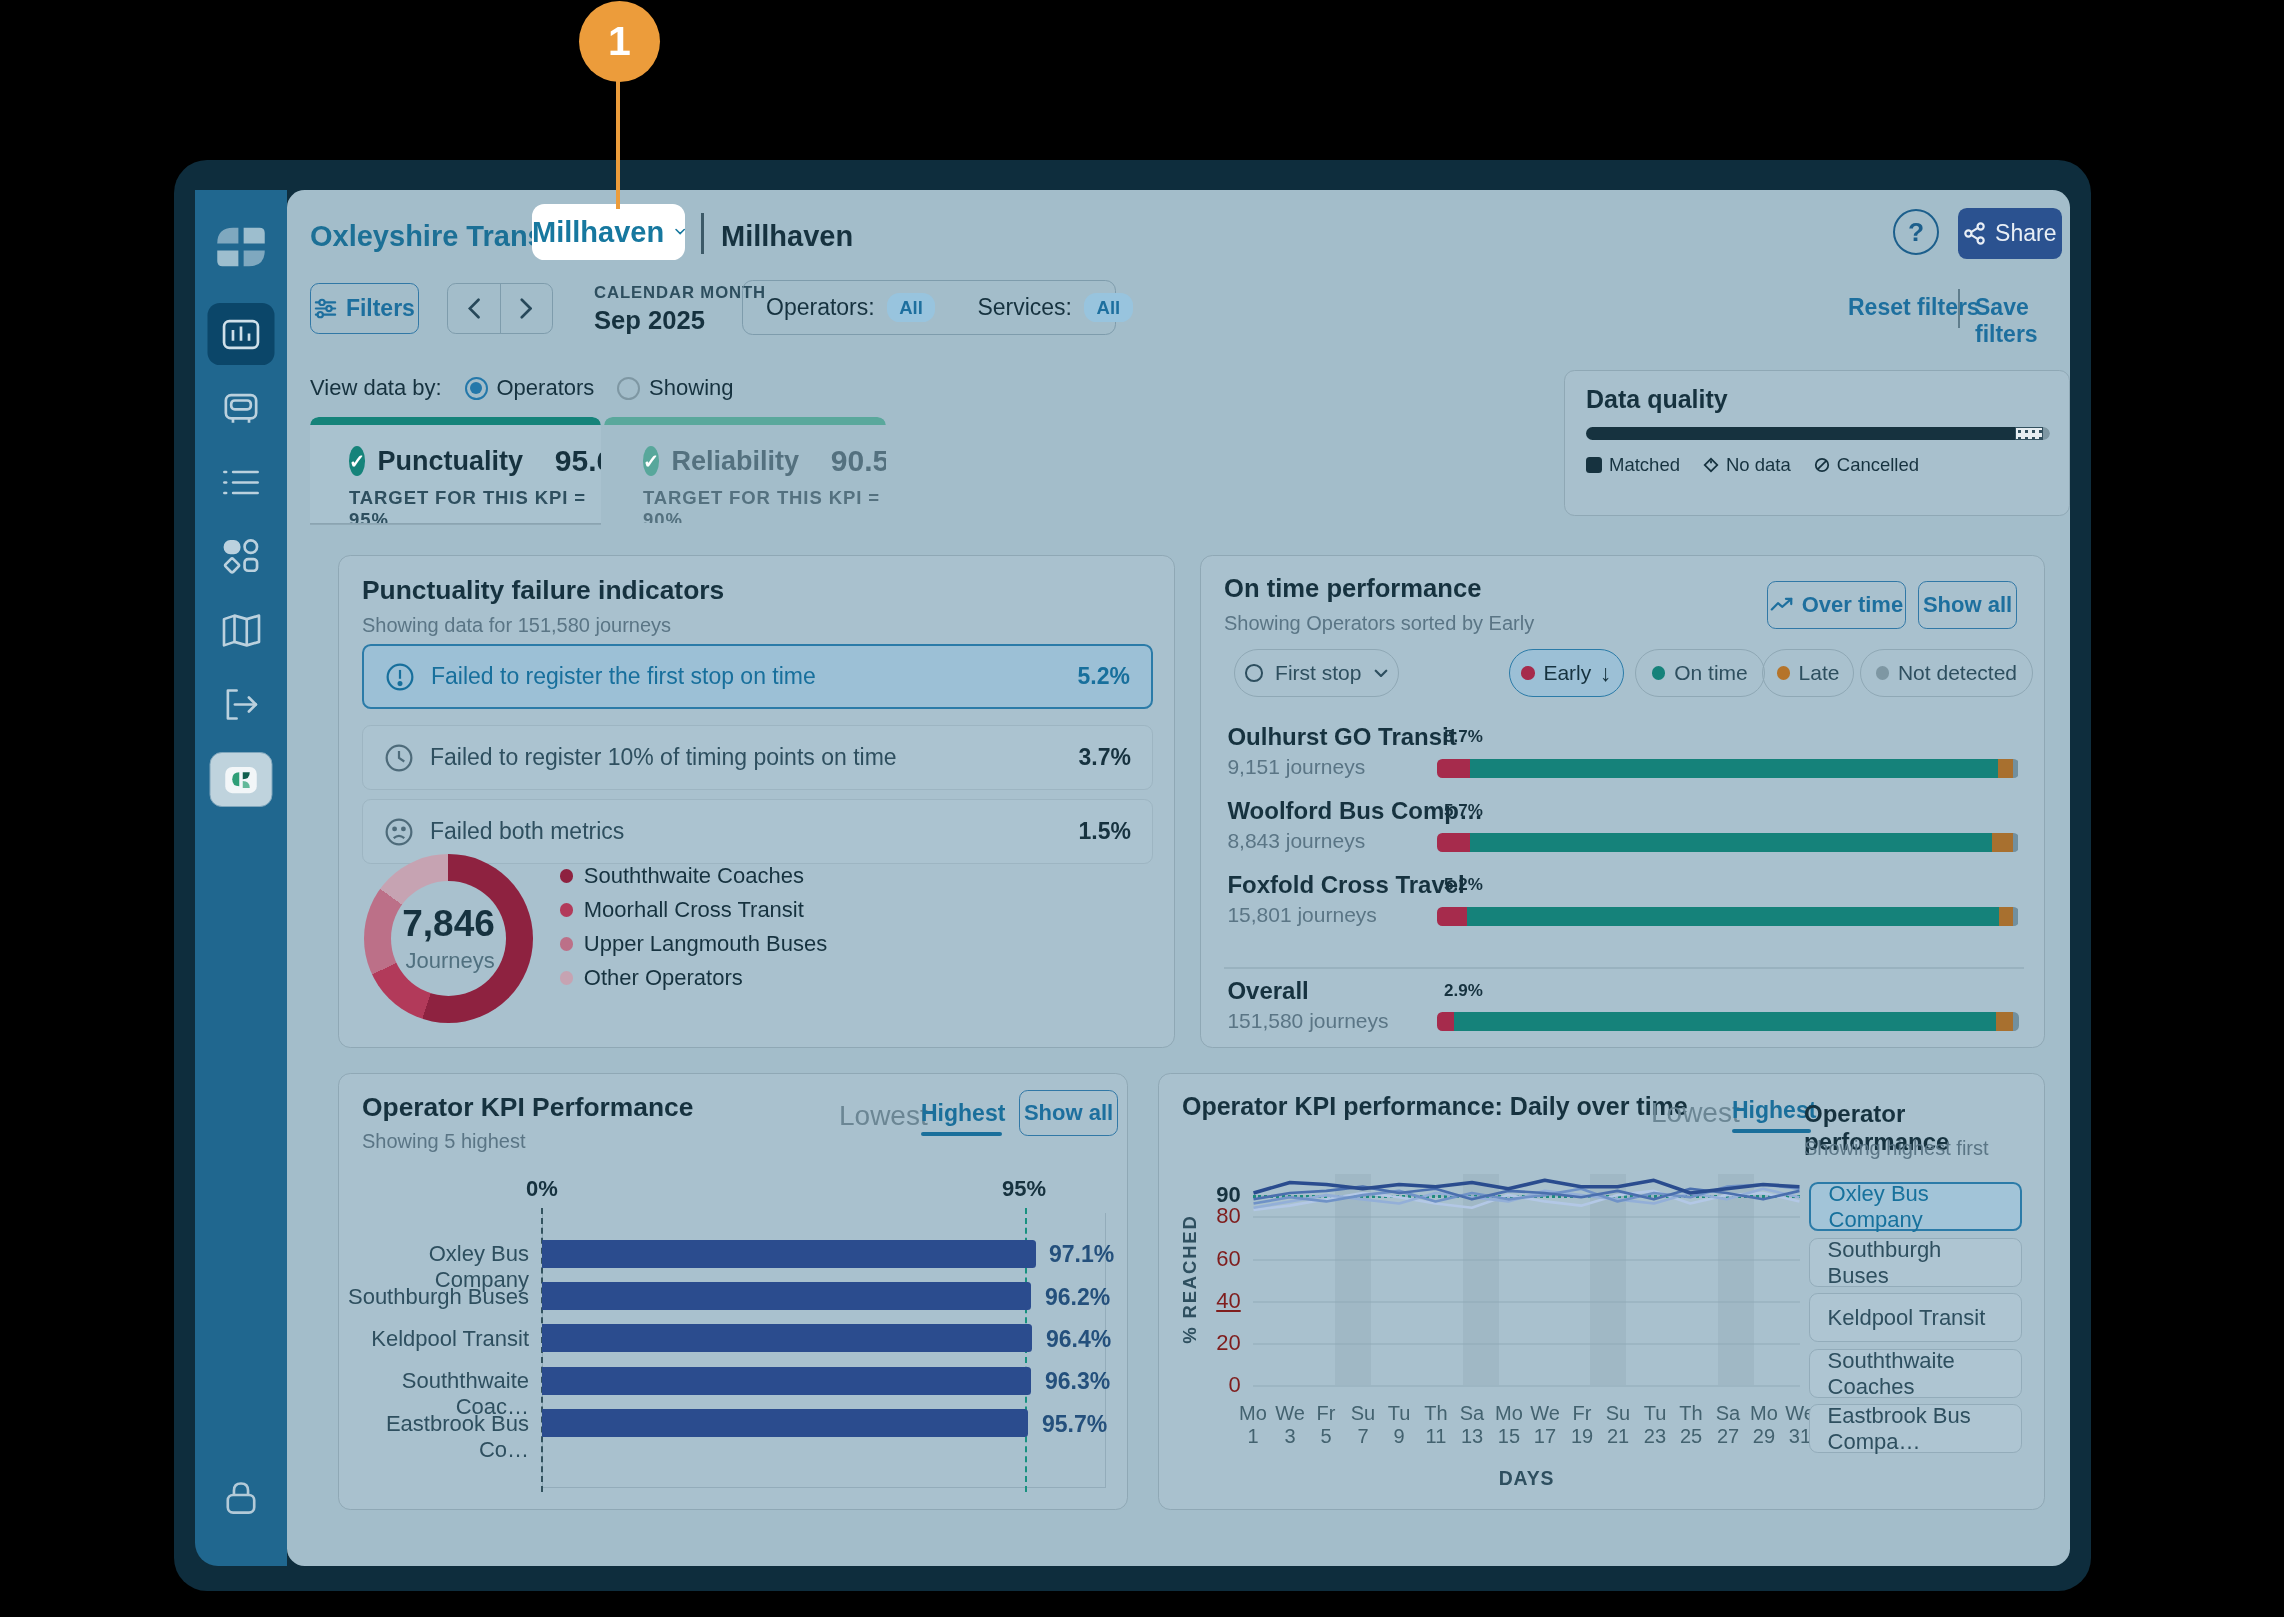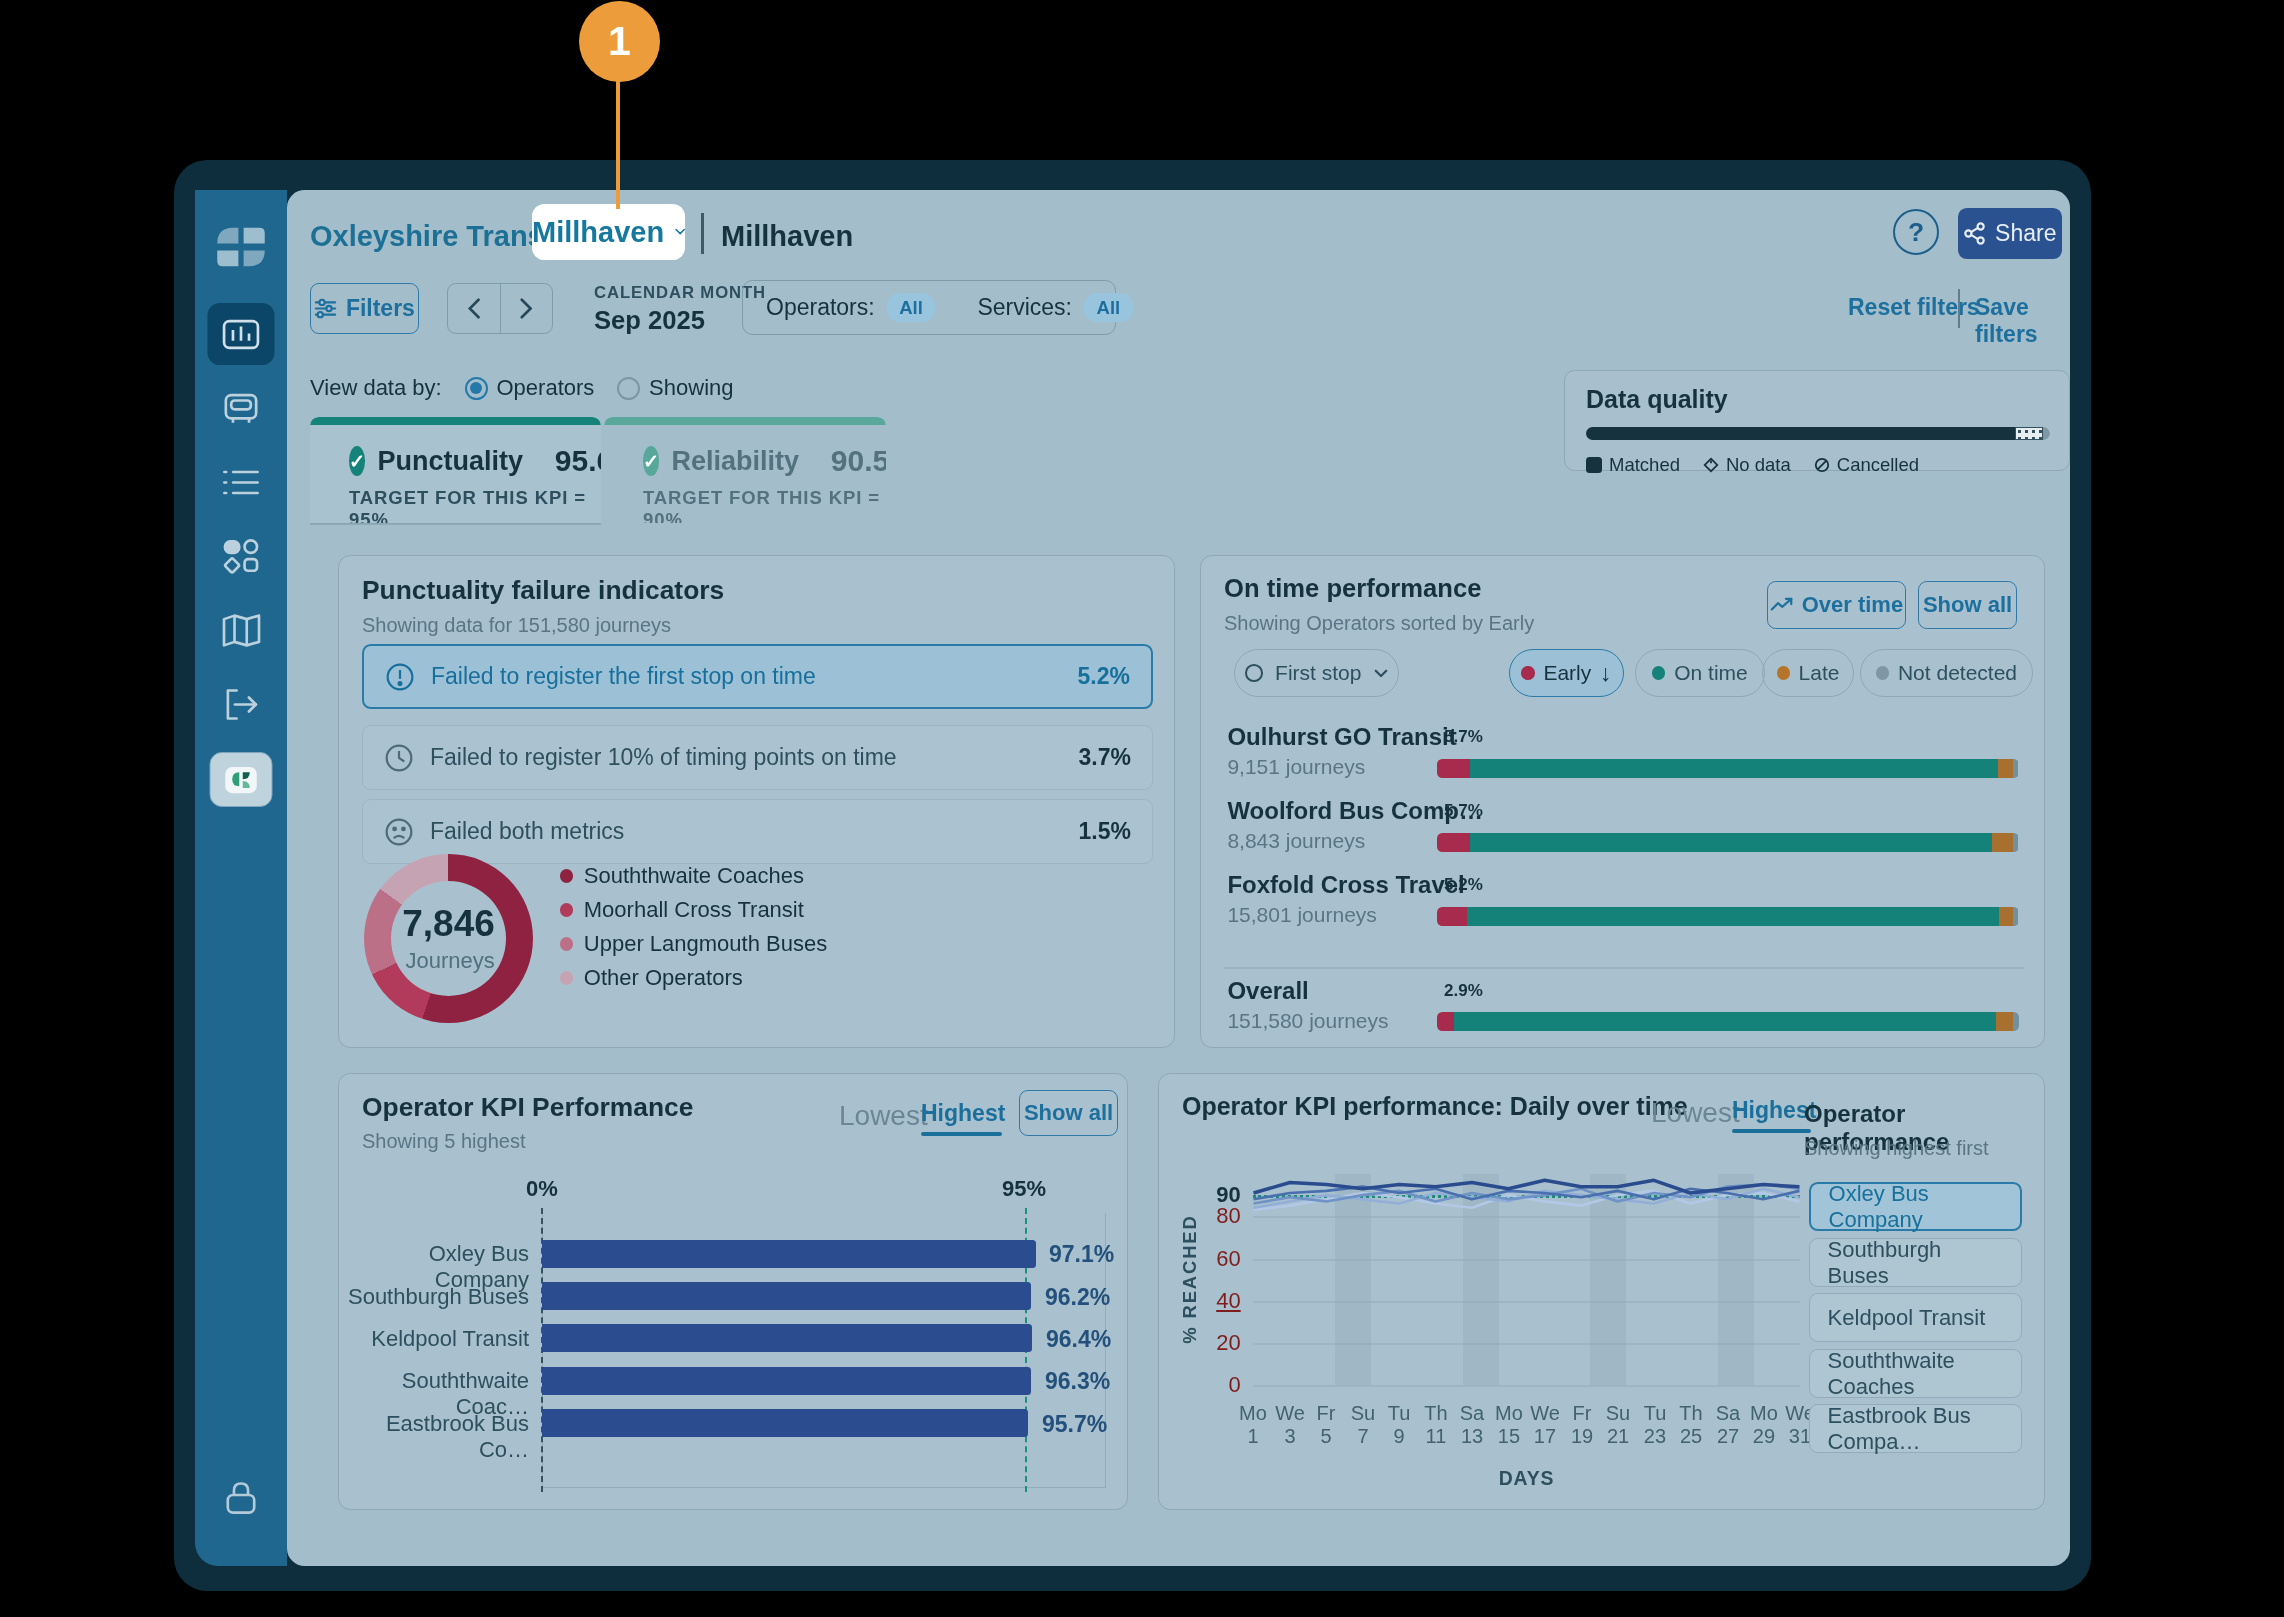--- a/index.html
+++ b/index.html
@@ -67,21 +67,21 @@
   .kpi-tab.active { background:#A9C2CF; box-shadow:0 1.8px 0 #8BA4B1; }
   .kpi-head { display:flex; align-items:center; gap:12.3px; padding:19.4px 0 0 39px; font-size:27px; font-weight:bold; color:#16323F; }
   .kpi-head .val { margin-left:19.4px; font-size:30px; }
   .kpi-target { padding:8.8px 0 0 39px; font-size:18.5px; font-weight:bold; letter-spacing:0.9px; color:#2E4F5F; }
   .kpi-tab.inactive .kpi-head, .kpi-tab.inactive .kpi-target { color:#54717F; }
   .check { width:30px; height:30px; border-radius:50%; background:#15837A; color:#fff; font-size:19.4px;
     display:flex; align-items:center; justify-content:center; font-weight:bold; }
   .kpi-tab.inactive .check { background:#58A79B; }
 
   
-  .dq-box { left:1277px; top:180px; width:506px; height:101px; border:1.8px solid #8FA8B5; border-radius:10.6px; background:#A8C0CD; }
+  .dq-box { left:1277px; top:180px; width:506px; height:146px; border:1.8px solid #8FA8B5; border-radius:10.6px; background:#A8C0CD; }
   .dq-title { left:21px; top:14px; font-size:25px; font-weight:bold; color:#16323F; }
   .dq-bar { left:21px; top:56px; width:464px; height:13.2px; display:flex; border-radius:7px; overflow:hidden; }
   .dq-matched { background:#16323F; }
   .dq-nodata { background-color:#E7EEF2; background-image:radial-gradient(#32505E 1.5px, transparent 1.8px); background-size:7px 7px; border:0.9px solid #32505E; }
   .dq-cancel { background:#7E97A3; border-radius:0 7px 7px 0; }
   .dq-legend { left:21px; top:83px; display:flex; gap:23px; font-size:18.5px; color:#16323F; align-items:center; }
   .dq-legend .it { display:flex; align-items:center; gap:7px; }
 
   
   .card { background:#A9C1CE; border:1.8px solid #8FA8B5; border-radius:12.3px; }

